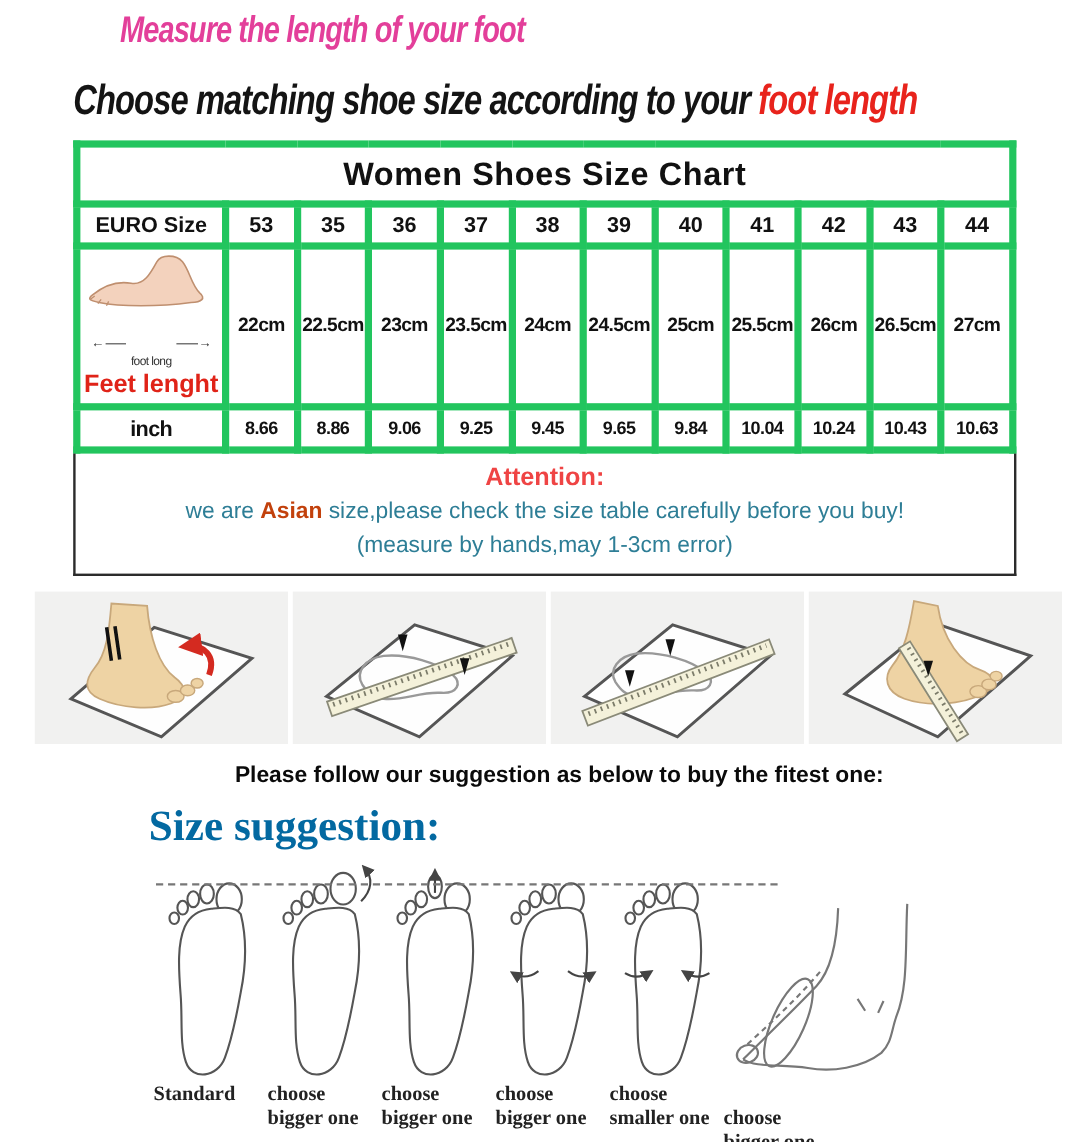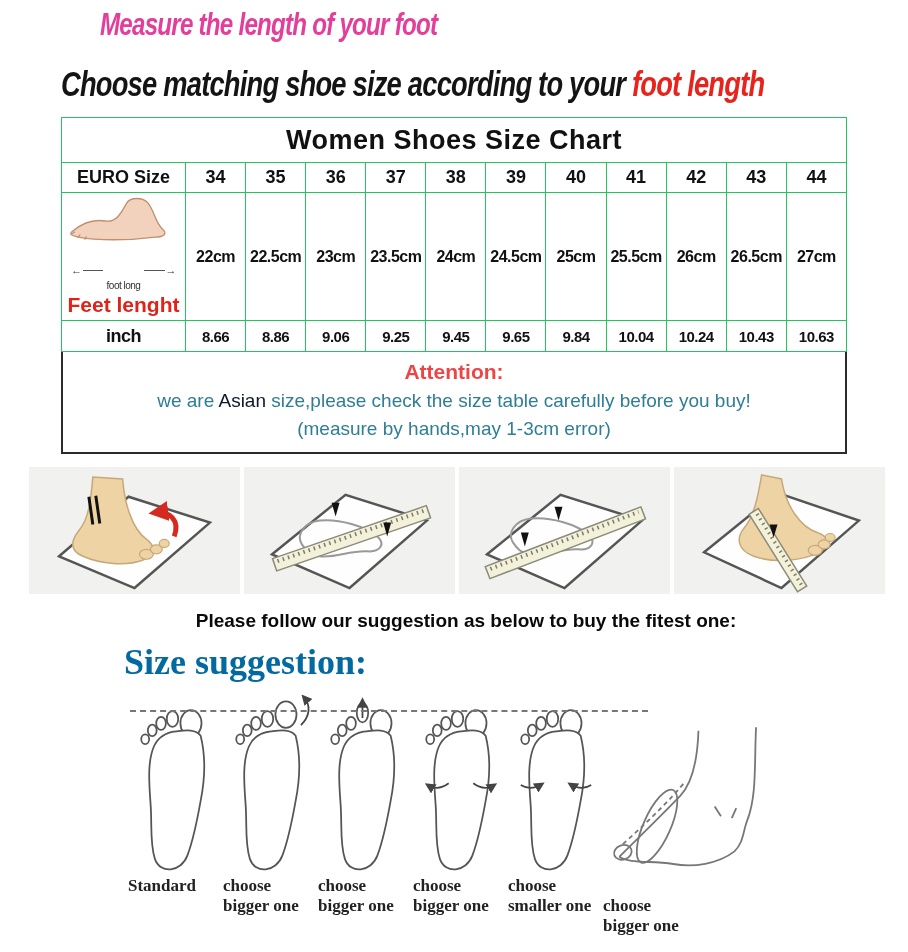--- a/index.html
+++ b/index.html
@@ -10,38 +10,38 @@
   .condensed{display:inline-block;transform:scaleX(.78);transform-origin:left center;white-space:nowrap;}
 
   
   .title-main{margin:7px 0 0 100px;font-size:31px;font-weight:bold;font-style:italic;letter-spacing:-1px;color:#e33f9a;}
   .title-sub{margin:21px 0 0 61px;font-size:35px;font-weight:bold;font-style:italic;letter-spacing:-1px;color:#141414;}
   .title-sub .red-part{color:#e8231c;}
 
   
   .chart-wrap{width:786px;margin:13px 0 0 61px;}
   table.size-chart{border-collapse:collapse;width:100%;table-layout:fixed;}
-  table.size-chart td{border:1px solid #22c55e;text-align:center;vertical-align:middle;padding:0;background:#fff;}
+  table.size-chart td{border:6px solid #22c55e;text-align:center;vertical-align:middle;padding:0;background:#fff;}
   td.t-title{height:44px;font-size:27px;font-weight:bold;letter-spacing:.5px;}
   col.lblcol{width:124px;}
   .row-us td,.row-euro td{height:29px;font-size:18px;font-weight:bold;}
   .row-feet td{height:85px;font-size:16px;font-weight:bold;letter-spacing:-0.5px;white-space:nowrap;}
   .row-inch td{height:30px;font-size:15px;font-weight:bold;letter-spacing:-0.5px;}
   .feet-cell{padding:2px 3px 3px 3px !important;}
   .measure-line{display:flex;align-items:center;font-size:10px;color:#333;margin:-2px 6px 2px 6px;}
   .measure-line .dash{flex:1;border-top:1px solid #555;height:0;margin:0 1px;}
   .measure-line .arr{font-size:11px;line-height:1;}
   .measure-line .ml-text{padding:0 3px;font-weight:normal;margin-top:31px;}
   .feet-red{color:#e02318;font-weight:bold;font-size:21px;letter-spacing:0;}
 
   
   .attention{border:2px solid #2b2b2b;border-top:0;text-align:center;padding:5px 8px 9px 8px;line-height:1.45;}
   .att-title{color:#ef4444;font-weight:bold;font-size:21px;}
   .att-line{font-size:19px;color:#2e7e96;}
-  .att-red-bold{color:#0f172a;font-weight:normal;text-align:right;}
+  .att-red-bold{color:#c2410c;font-weight:bold;text-align:right;}
   .att-red{color:#c63a2d;}
 
   
   .panels{display:flex;gap:4px;margin:13px 0 0 29px;}
   .panel{width:211px;height:127px;background:#f1f1f0;}
   .panel svg{display:block;width:100%;height:100%;}
 
   
   .suggest-intro{margin-top:16px;text-align:center;font-size:19px;font-weight:bold;color:#0a0a0a;padding-left:24px;}
   .suggest-heading{margin:9px 0 0 124px;font-family:"Liberation Serif",serif;font-weight:bold;font-size:36px;color:#0369a1;}
@@ -93,21 +93,21 @@
         <col>
         <col>
         <col>
       </colgroup>
     <tbody>
         <tr>
       <td class="t-title" colspan="12">Women Shoes Size Chart</td>
     </tr>
     <tr class="row-euro">
       <td>EURO Size</td>
-      <td>34</td>
+      <td>53</td>
       <td>35</td>
       <td>36</td>
       <td>37</td>
       <td>38</td>
       <td>39</td>
       <td>40</td>
       <td>41</td>
       <td>42</td>
       <td>43</td>
       <td>44</td>

